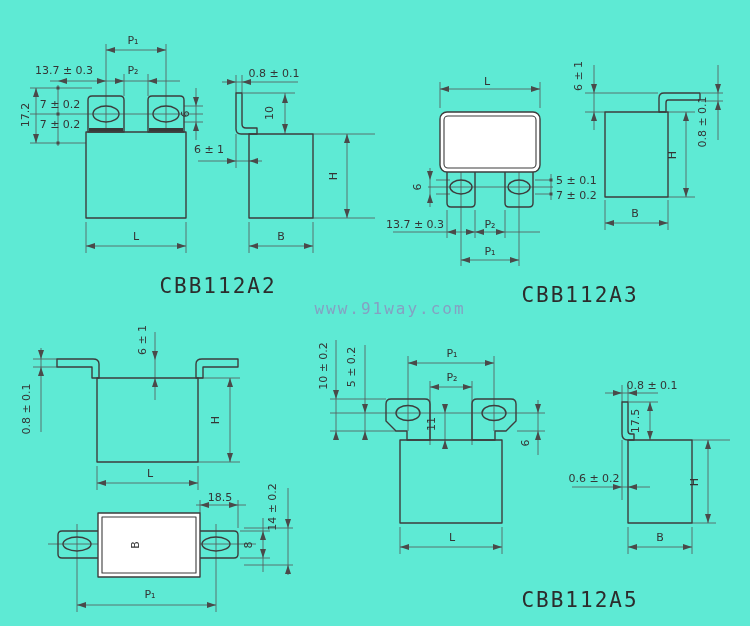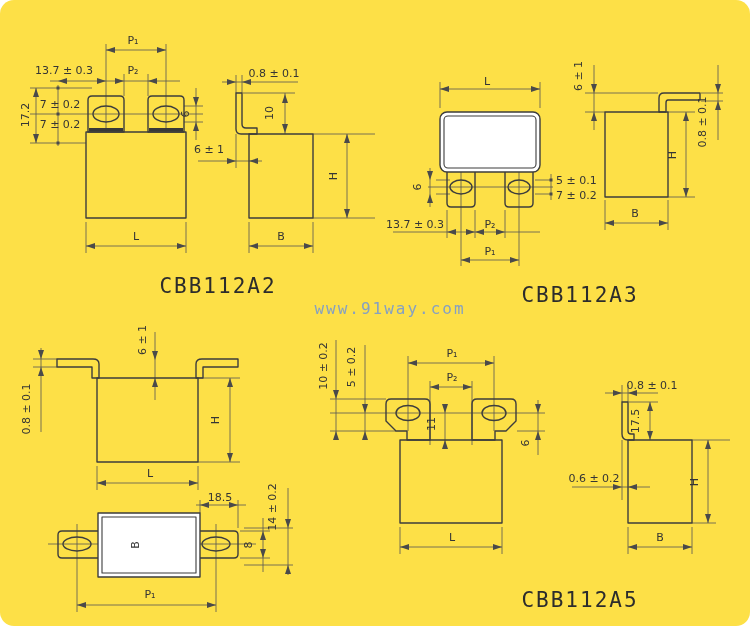--- a/index.html
+++ b/index.html
@@ -1,16 +1,16 @@
 <!DOCTYPE html>
 <html><head>
 <meta charset="utf-8">
 <style>
   html,body { margin:0; padding:0; background:#fff; }
-  #canvas { width:750px; height:626px; background:#fde047; position:relative;border-radius:14px; }
+  #canvas { width:750px; height:626px; background:#5eead4; position:relative; }
   svg { display:block; }
   svg text { font-family:"DejaVu Sans", sans-serif; font-size:11px; fill:#353535; text-anchor:middle; }
   svg text.start { text-anchor:start; }
   svg text.model-label { font-family:"DejaVu Sans Mono", monospace; font-size:21px; letter-spacing:2px; fill:#2c2c2c; }
   svg text.wm { font-family:"DejaVu Sans Mono", monospace; font-size:16px; letter-spacing:2px; fill:#85a0c2; }
   .obj { fill:none; stroke:#3d3d3d; stroke-width:1.4; stroke-linejoin:round; }
   .objfill { fill:#ffffff; stroke:#3d3d3d; stroke-width:1.4; stroke-linejoin:round; }
   .solid { fill:#383838; stroke:none; }
   .thin { fill:none; stroke:#575757; stroke-width:0.8; }
   .arr { fill:#4a4a4a; stroke:none; }

